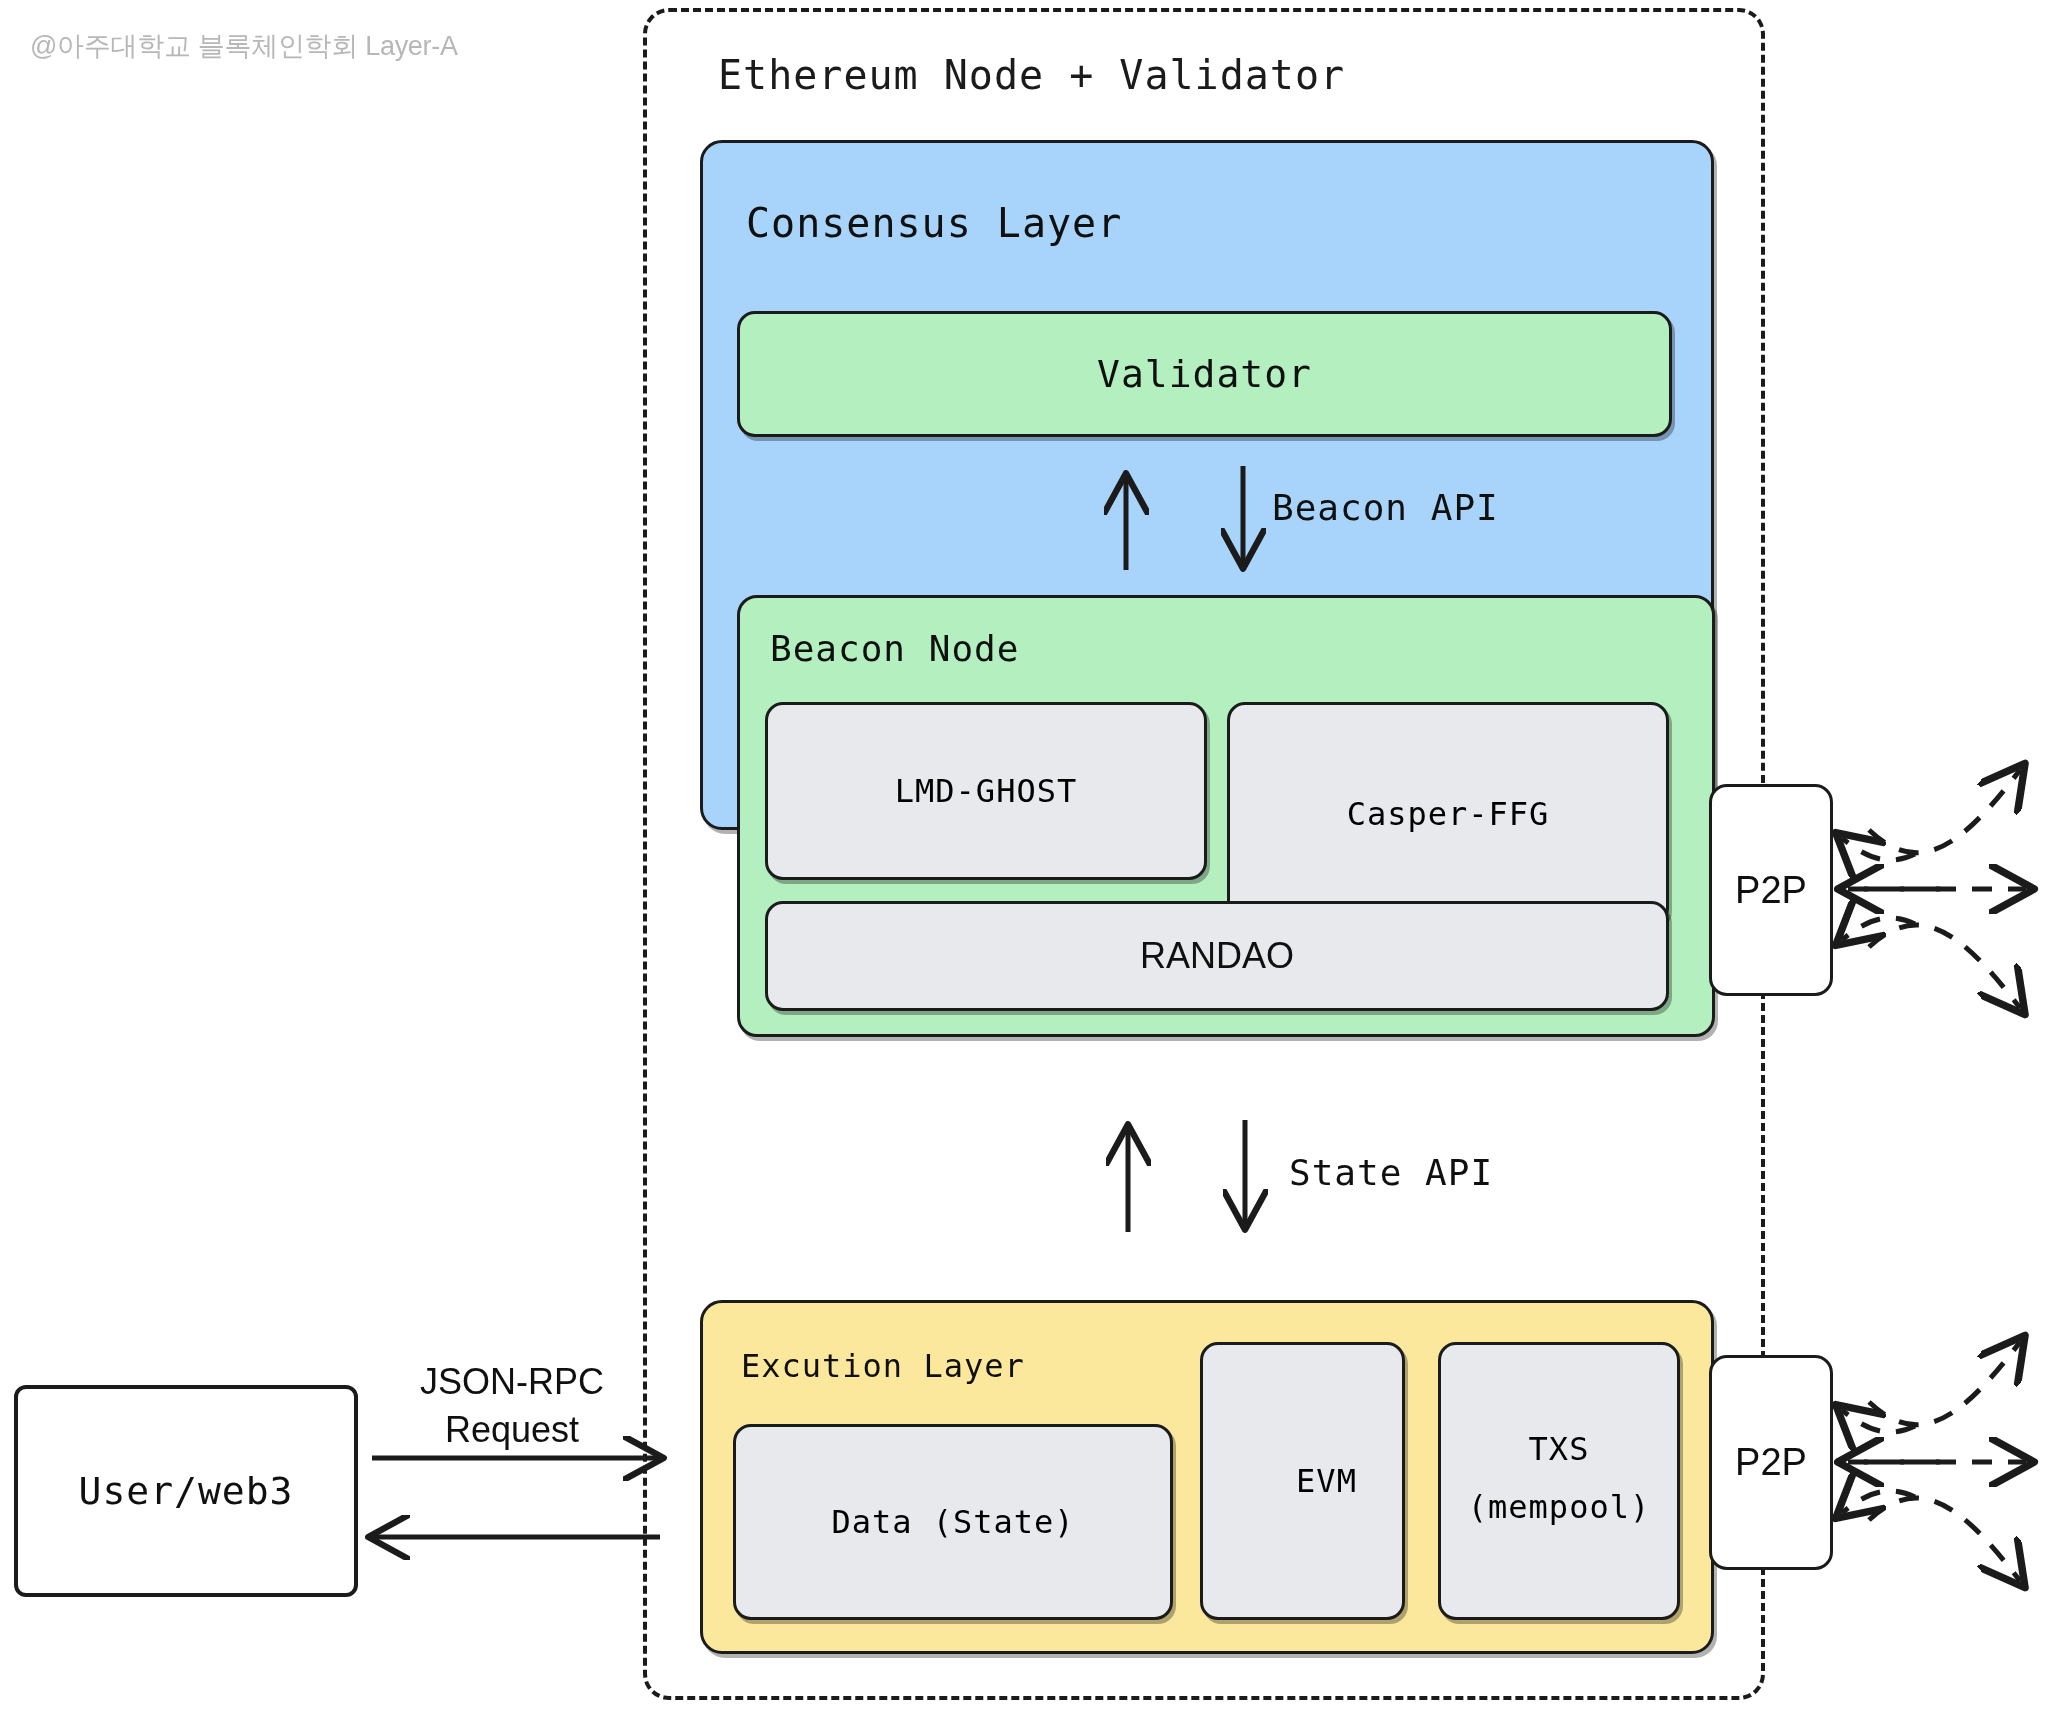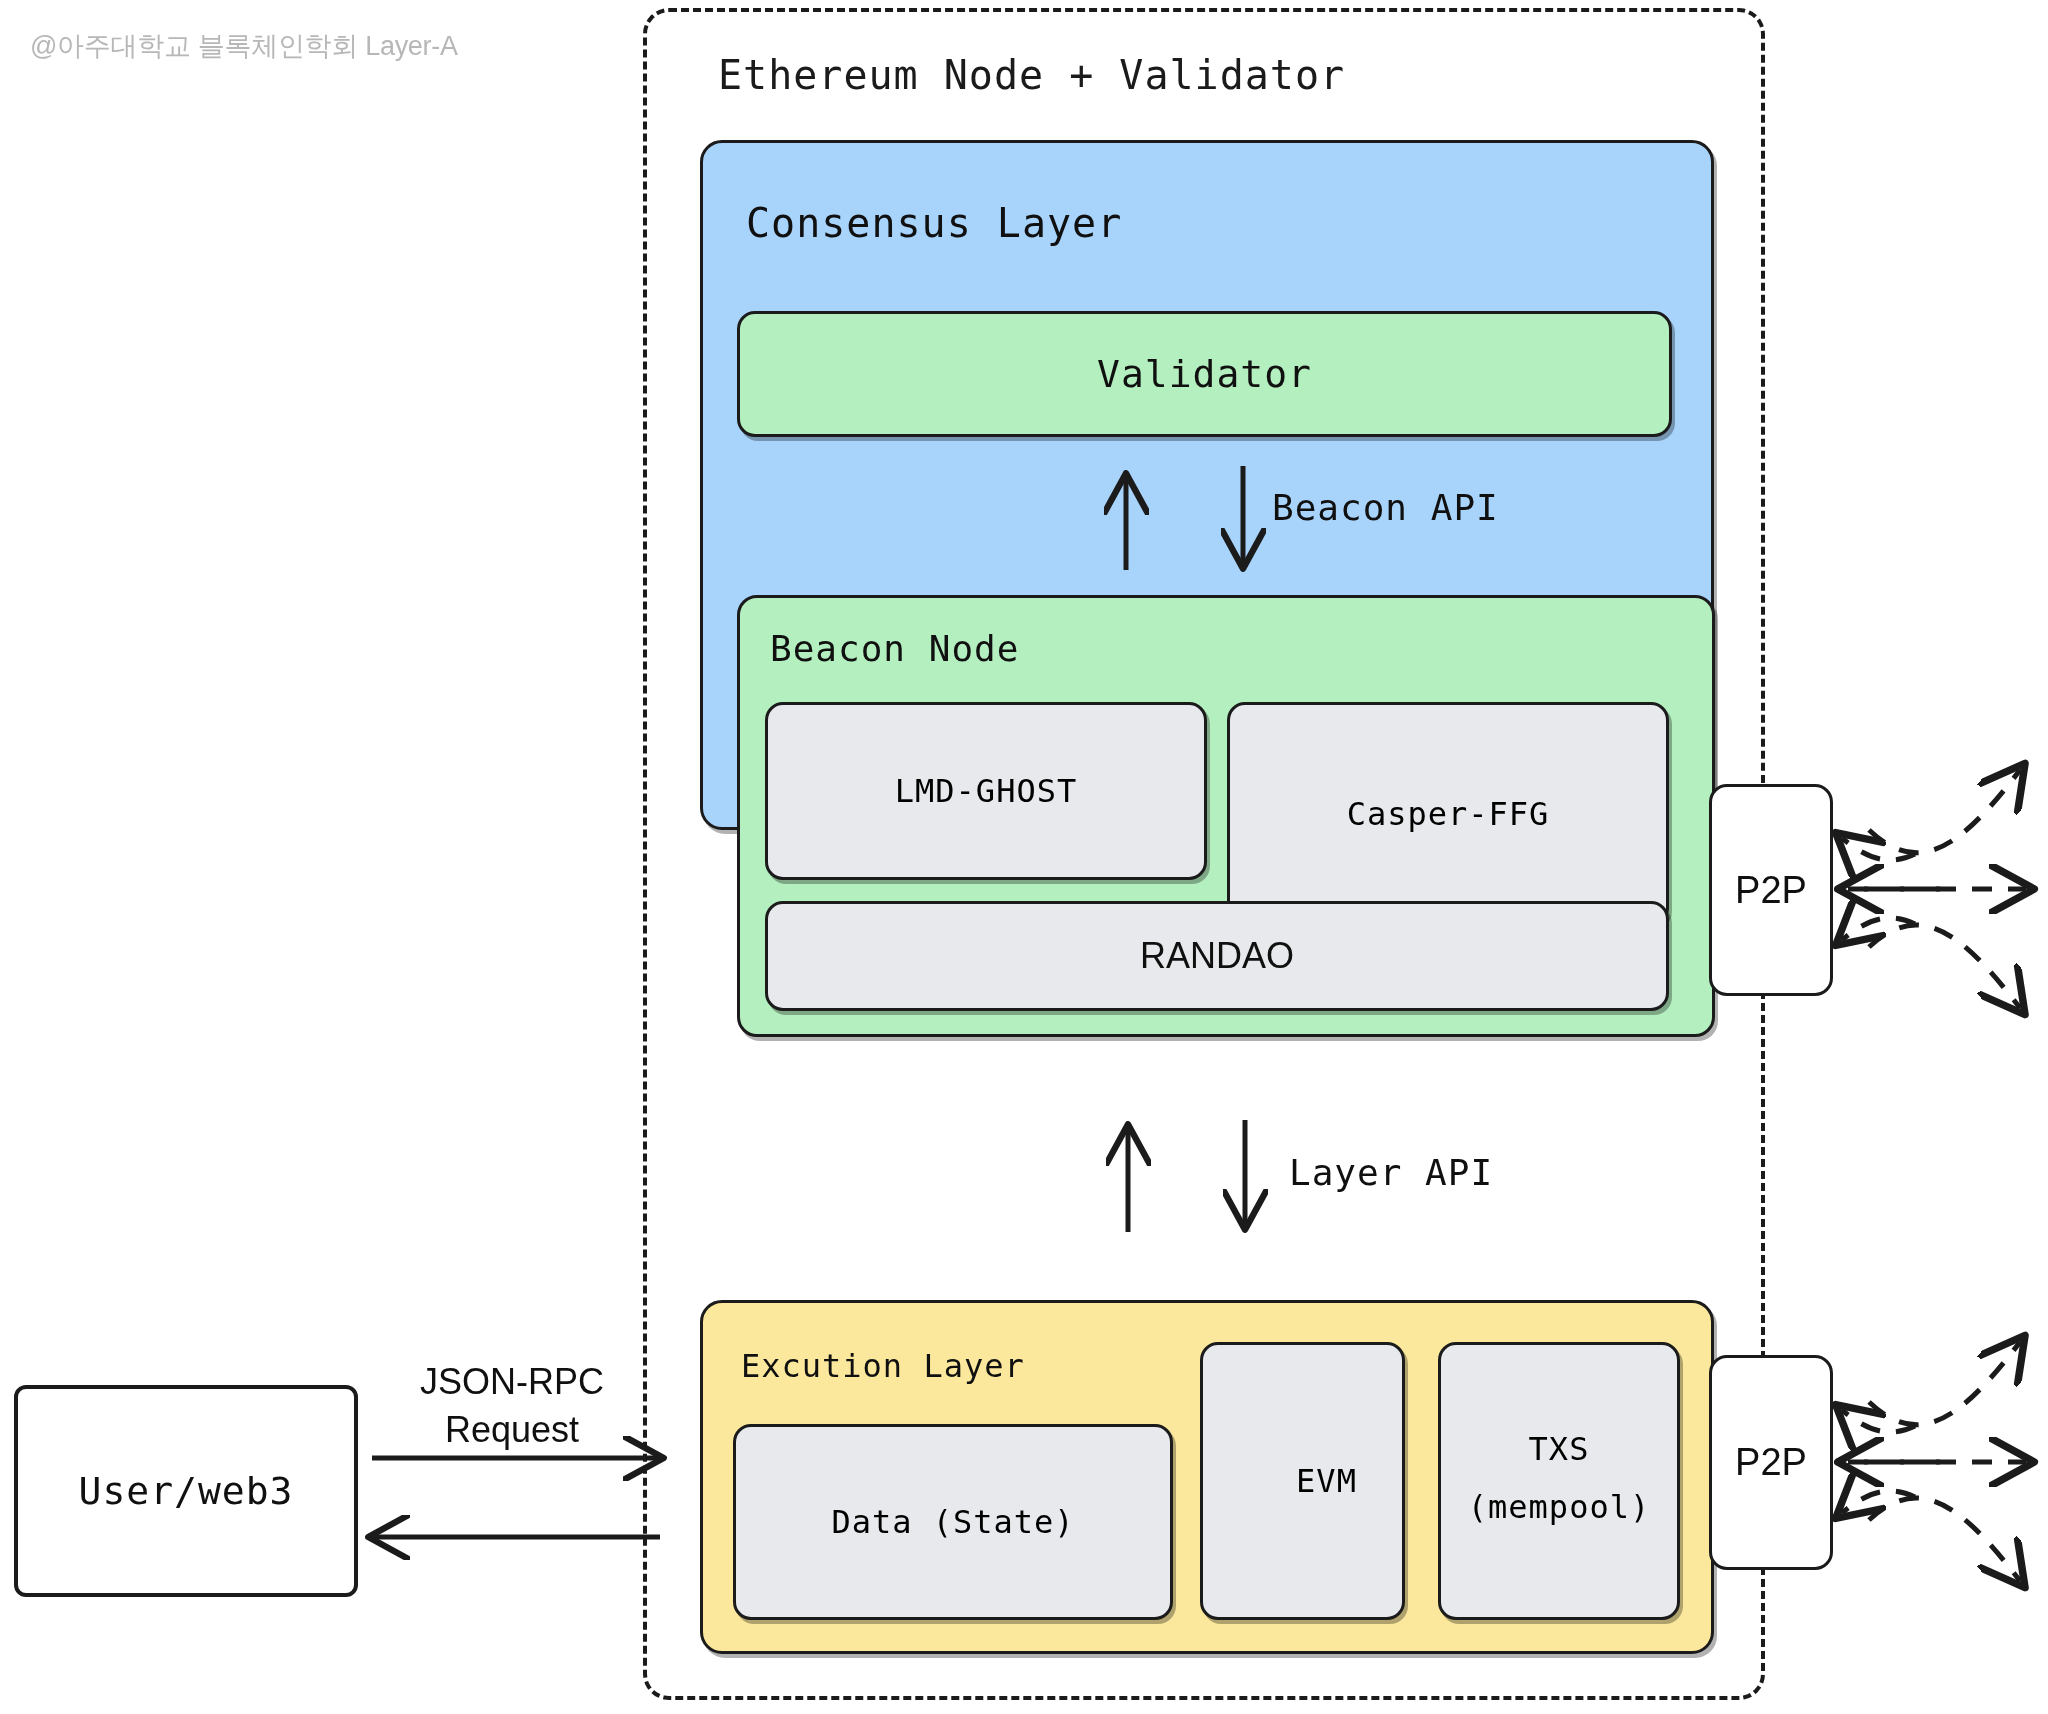--- a/index.html
+++ b/index.html
@@ -206,21 +206,21 @@
     <span class="gray-label">Casper-FFG</span>
   </div>
   <div class="abs gray-box" id="randao-box">
     <span class="sans-label">RANDAO</span>
   </div>
 
   <div class="abs p2p-box" id="p2p-consensus">
     <span class="p2p-label">P2P</span>
   </div>
 
-  <div class="abs" id="engine-api-label">Layer API</div>
+  <div class="abs" id="engine-api-label">State API</div>
 
   <div class="abs" id="execution-layer"></div>
   <div class="abs" id="execution-label">Excution Layer</div>
 
   <div class="abs gray-box" id="data-state-box">
     <span class="gray-label">Data (State)</span>
   </div>
   <div class="abs gray-box" id="evm-box">
     <span class="gray-label">EVM</span>
   </div>

